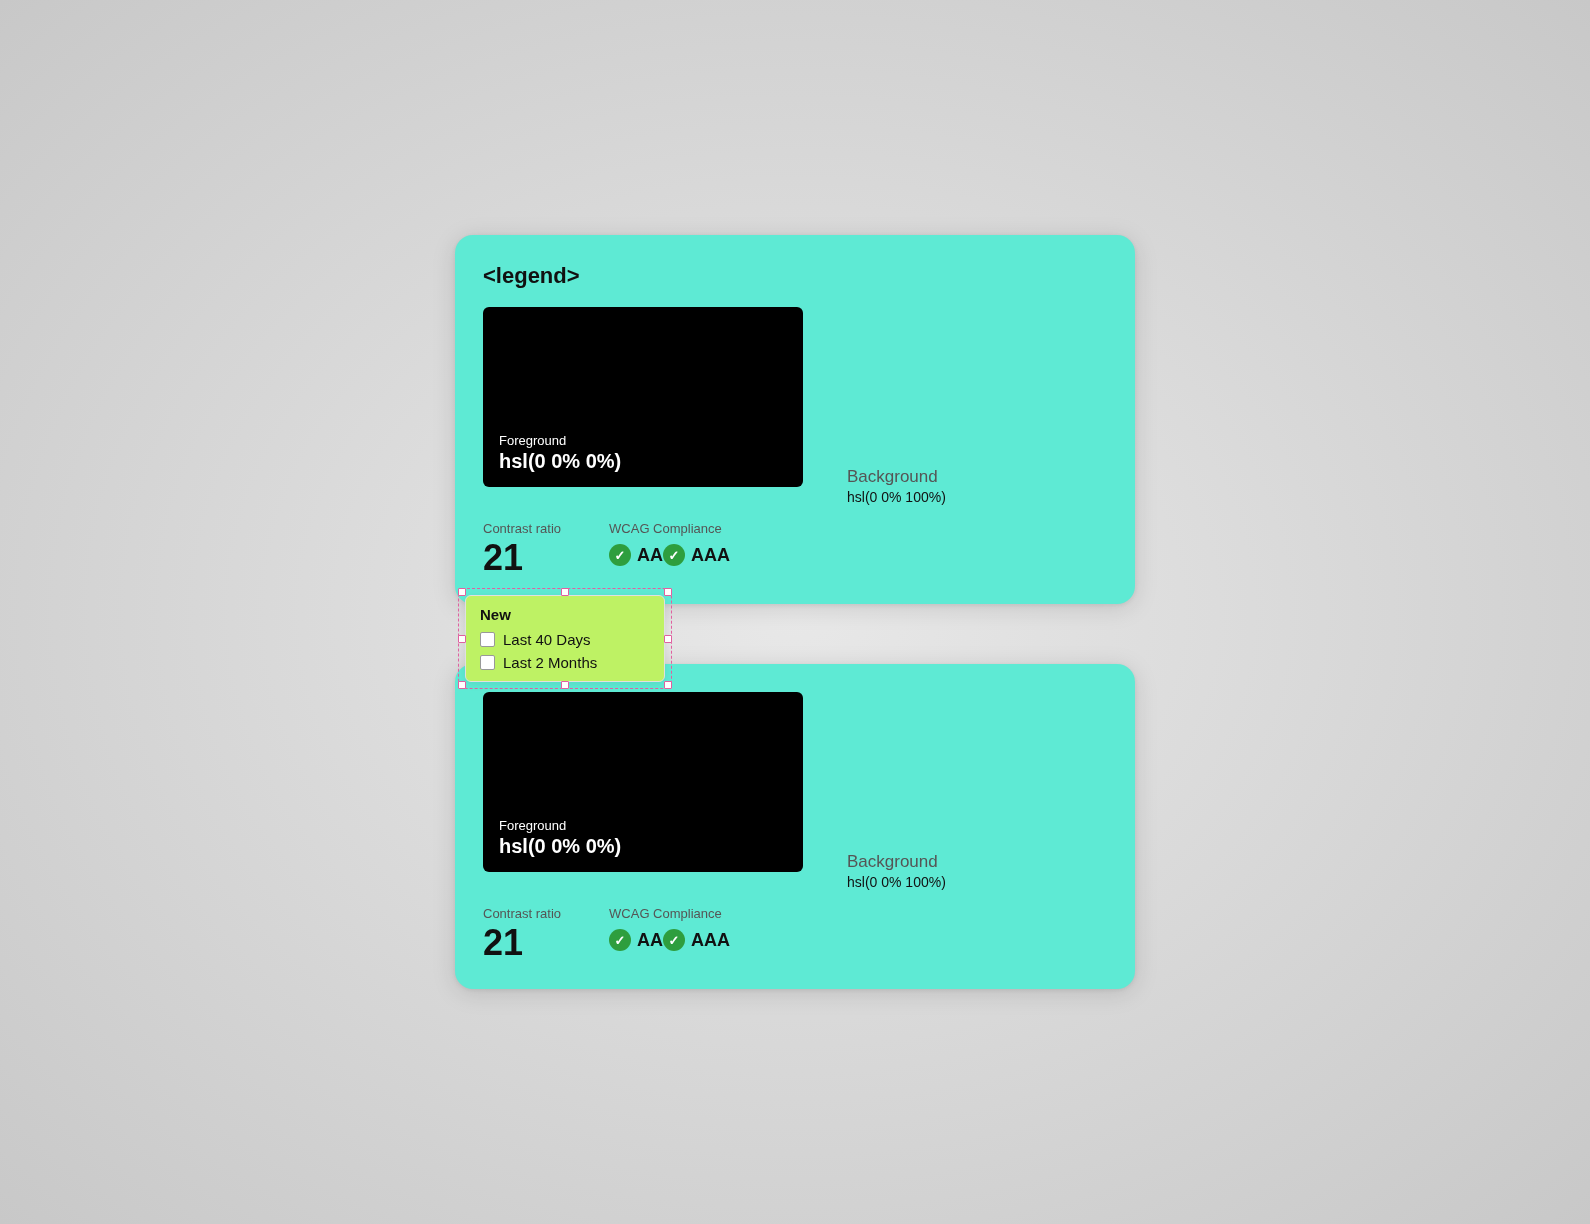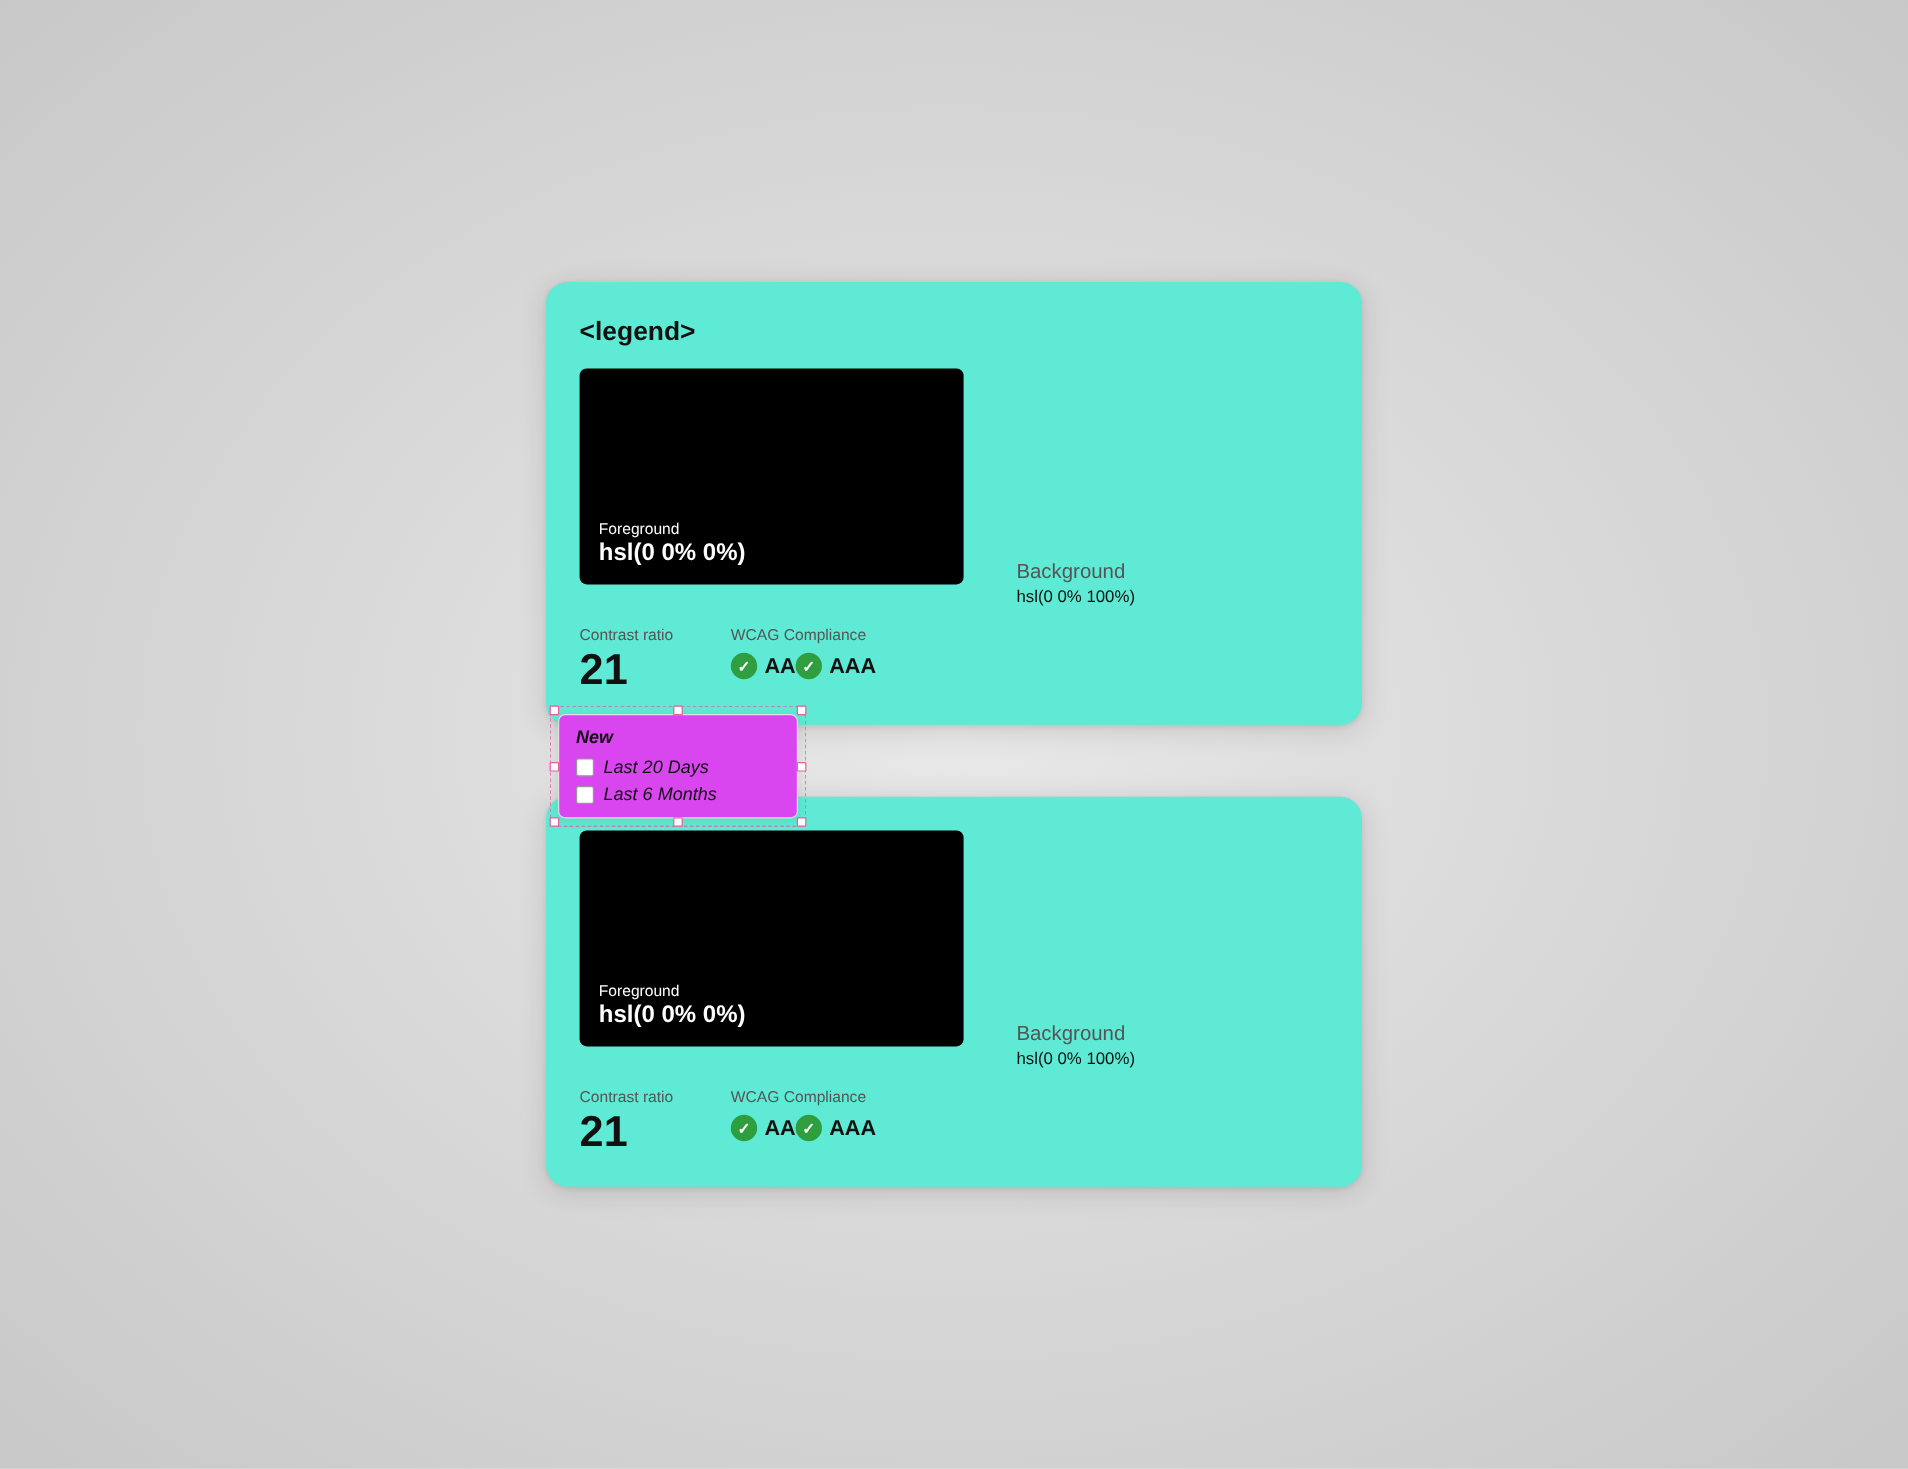--- a/index.html
+++ b/index.html
@@ -164,28 +164,27 @@
 
     
     .floating-popup {
       position: absolute;
       top: 360px;
       left: 10px;
       z-index: 10;
     }
 
     .popup-box {
-      background: #d946ef;
+      background: #bef264;
       border: 1.5px solid #e0e0e0;
       border-radius: 6px;
       padding: 10px 14px 10px 14px;
       min-width: 200px;
       box-shadow: 0 2px 8px rgba(0,0,0,0.08);
       position: relative;
-      font-style: italic;
     }
 
     
     .selection-handles {
       position: absolute;
       top: -8px; left: -8px; right: -8px; bottom: -8px;
       pointer-events: none;
     }
 
     .handle-corner {
@@ -309,25 +308,25 @@
         <div class="handle-corner bl"></div>
         <div class="handle-corner br"></div>
         <div class="handle-mid tm"></div>
         <div class="handle-mid bm"></div>
         <div class="handle-mid lm"></div>
         <div class="handle-mid rm"></div>
       </div>
       <div class="popup-title">New</div>
       <div class="popup-option">
         <div class="popup-checkbox"></div>
-        <span class="popup-option-label">Last 20 Days</span>
+        <span class="popup-option-label">Last 40 Days</span>
       </div>
       <div class="popup-option">
         <div class="popup-checkbox"></div>
-        <span class="popup-option-label">Last 6 Months</span>
+        <span class="popup-option-label">Last 2 Months</span>
       </div>
     </div>
   </div>
 
   <div class="cards-gap"></div>
 
   <div class="card">
     <div class="card-row">
       <div class="preview-section">
         <div class="color-preview">

